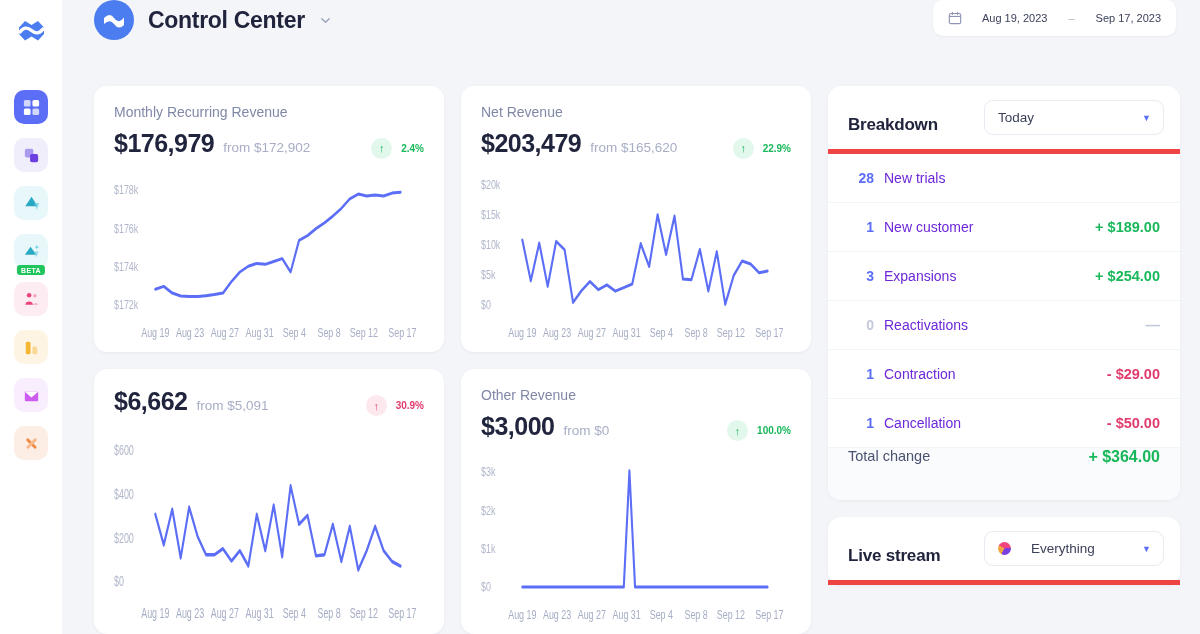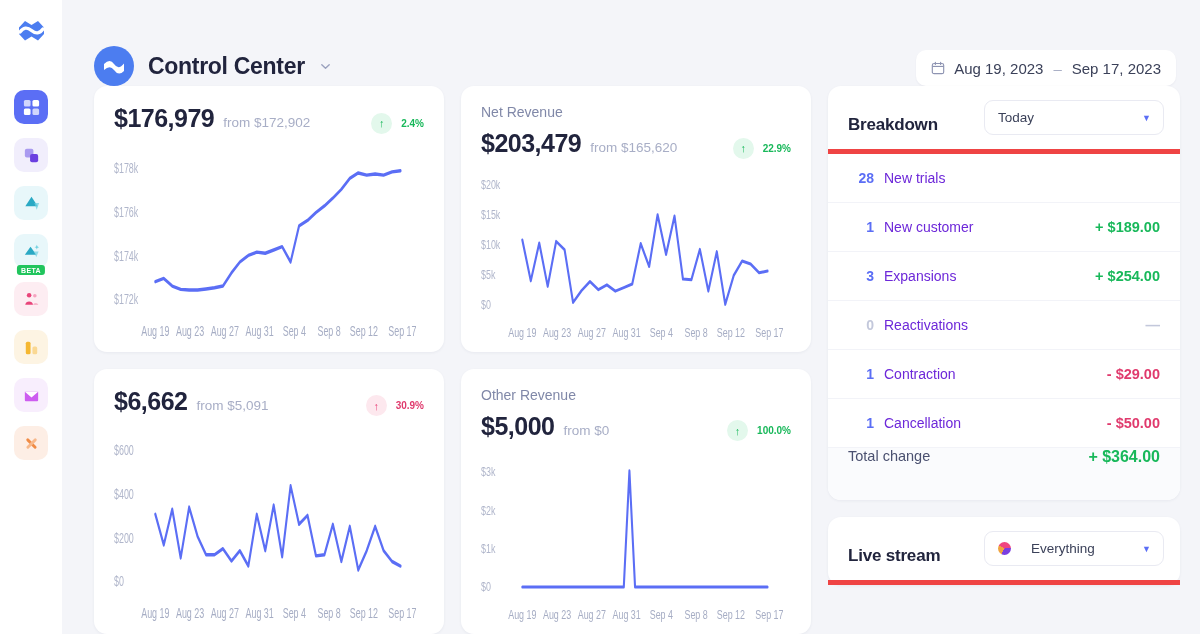--- a/index.html
+++ b/index.html
@@ -28,35 +28,35 @@
   .nav-item.active { background: #5b6ef5; }
   .beta-badge {
     position: absolute; bottom: -7px; left: 50%; transform: translateX(-50%);
     background: #21c55d; color: #fff; font-size: 7px; font-weight: bold;
     letter-spacing: .4px; padding: 1.5px 4px; border-radius: 3px; line-height: 1;
   }
 
   
   .main { flex: 1; display: flex; flex-direction: column; min-width: 0; }
   .topbar {
-    height: 86px; display: flex; align-items: flex-end;
+    height: 86px; display: flex; align-items: flex-start;
     padding: 0 24px 0 32px; flex: 0 0 86px;
   }
   .title-group { display: flex; align-items: center; gap: 14px; }
   .title-avatar {
     width: 40px; height: 40px; border-radius: 50%;
     background: #4c7df0; display: flex; align-items: center; justify-content: center;
   }
   .page-title { font-size: 23px; font-weight: bold; color: #21243d; letter-spacing: -0.3px; }
   .title-chev { color: #9aa1be; display: flex; align-items: center; cursor: pointer; }
   .spacer { flex: 1; }
   .daterange {
     background: #fff; border-radius: 10px; height: 36px;
-    display: flex; align-items: center; gap: 9px; padding: 0 15px;
-    font-size: 15px; color: #3b4159; cursor: pointer;
+    display: flex; align-items: center; gap: 20px; padding: 0 15px;
+    font-size: 11px; color: #3b4159; cursor: pointer;
     box-shadow: 0 1px 2px rgba(40,45,85,.05);
   }
   .daterange .dash { color: #aab0c6; padding: 0 1px; }
 
   
   .content {
     flex: 1; display: flex; gap: 17px; padding: 0 20px 0 32px; min-height: 0;
   }
   .left-col { flex: 1; display: flex; flex-direction: column; gap: 17px; min-width: 0; }
   .row { display: flex; gap: 17px; flex: 1; min-height: 0; }
@@ -227,20 +227,21 @@
       </div>
     </div>
 
     <div class="content">
 
       <div class="left-col">
 
         <div class="row">
 
           <div class="card">
+            <div class="card-label">Monthly Recurring Revenue</div>
             <div class="metric-row">
               <span class="metric-value">$176,979</span>
               <span class="metric-from">from $172,902</span>
               <span class="delta">
                 <span class="delta-circle delta-up-green">↑</span>
                 <span class="delta-pct pct-green">2.4%</span>
               </span>
             </div>
             <div class="chart-wrap">
               <svg viewBox="0 0 330 128" preserveAspectRatio="none">
@@ -318,21 +319,21 @@
                 <text class="ax-x" x="229" y="124" text-anchor="middle">Sep 8</text>
                 <text class="ax-x" x="266" y="124" text-anchor="middle">Sep 12</text>
                 <text class="ax-x" x="307" y="124" text-anchor="middle">Sep 17</text>
               </svg>
             </div>
           </div>
 
           <div class="card">
             <div class="card-label">Other Revenue</div>
             <div class="metric-row">
-              <span class="metric-value">$5,000</span>
+              <span class="metric-value">$3,000</span>
               <span class="metric-from">from $0</span>
               <span class="delta">
                 <span class="delta-circle delta-up-green">↑</span>
                 <span class="delta-pct pct-green">100.0%</span>
               </span>
             </div>
             <div class="chart-wrap">
               <svg viewBox="0 0 330 128" preserveAspectRatio="none">
                 <text class="ax" x="0" y="20">$3k</text>
                 <text class="ax" x="0" y="48">$2k</text>

